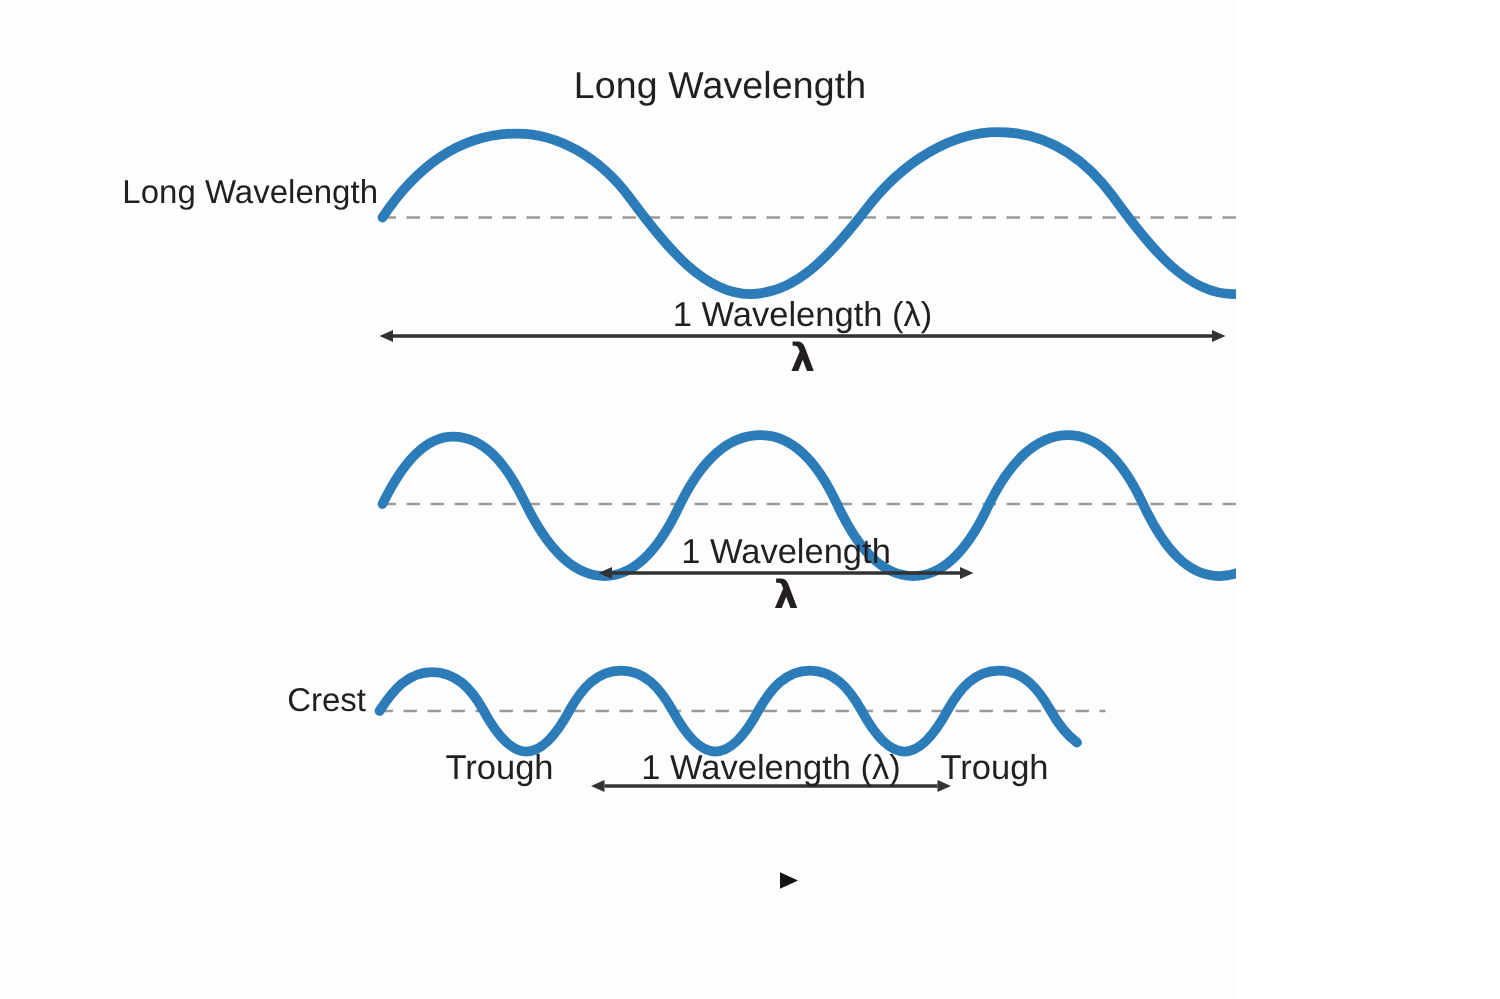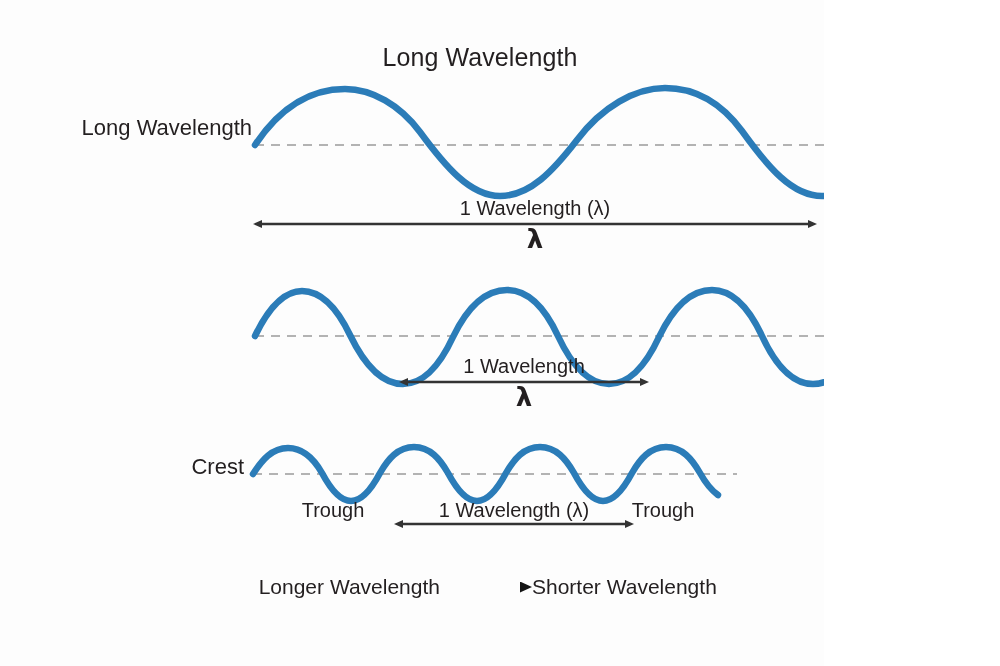--- a/index.html
+++ b/index.html
@@ -34,21 +34,21 @@
     line-height: 1;
   }
   .title-text {
     font-size: 25px;
     letter-spacing: 0.1px;
   }
   .side-label {
     font-size: 22px;
   }
   .annot-text {
-    font-size: 20px;
+    font-size: 23px;
   }
   .lambda-text {
     font-family: "DejaVu Sans", sans-serif;
     font-size: 26px;
     font-weight: 600;
   }
   .caption-text {
     font-size: 21px;
   }
   .center {
@@ -119,16 +119,14 @@
   <div class="lbl lambda-text center" style="left:535px; top:226px;">λ</div>
 
   <div class="lbl annot-text center" style="left:524px; top:356px;text-align:center;">1 Wavelength</div>
   <div class="lbl lambda-text center" style="left:524px; top:384px;">λ</div>
 
   <div class="lbl side-label right-align" style="left:244px; top:456px;">Crest</div>
   <div class="lbl annot-text center" style="left:333px; top:500px;">Trough</div>
   <div class="lbl annot-text center" style="left:514px; top:500px;">1 Wavelength (λ)</div>
   <div class="lbl annot-text center" style="left:663px; top:500px;">Trough</div>
 
-  <div class="lbl caption-text right-align" style="left:440px; top:576px;">Longer Wavelength</div>
-  <div class="lbl caption-text" style="left:532px; top:576px;">Shorter Wavelength</div>
 
 </div>
 
 </body></html>

